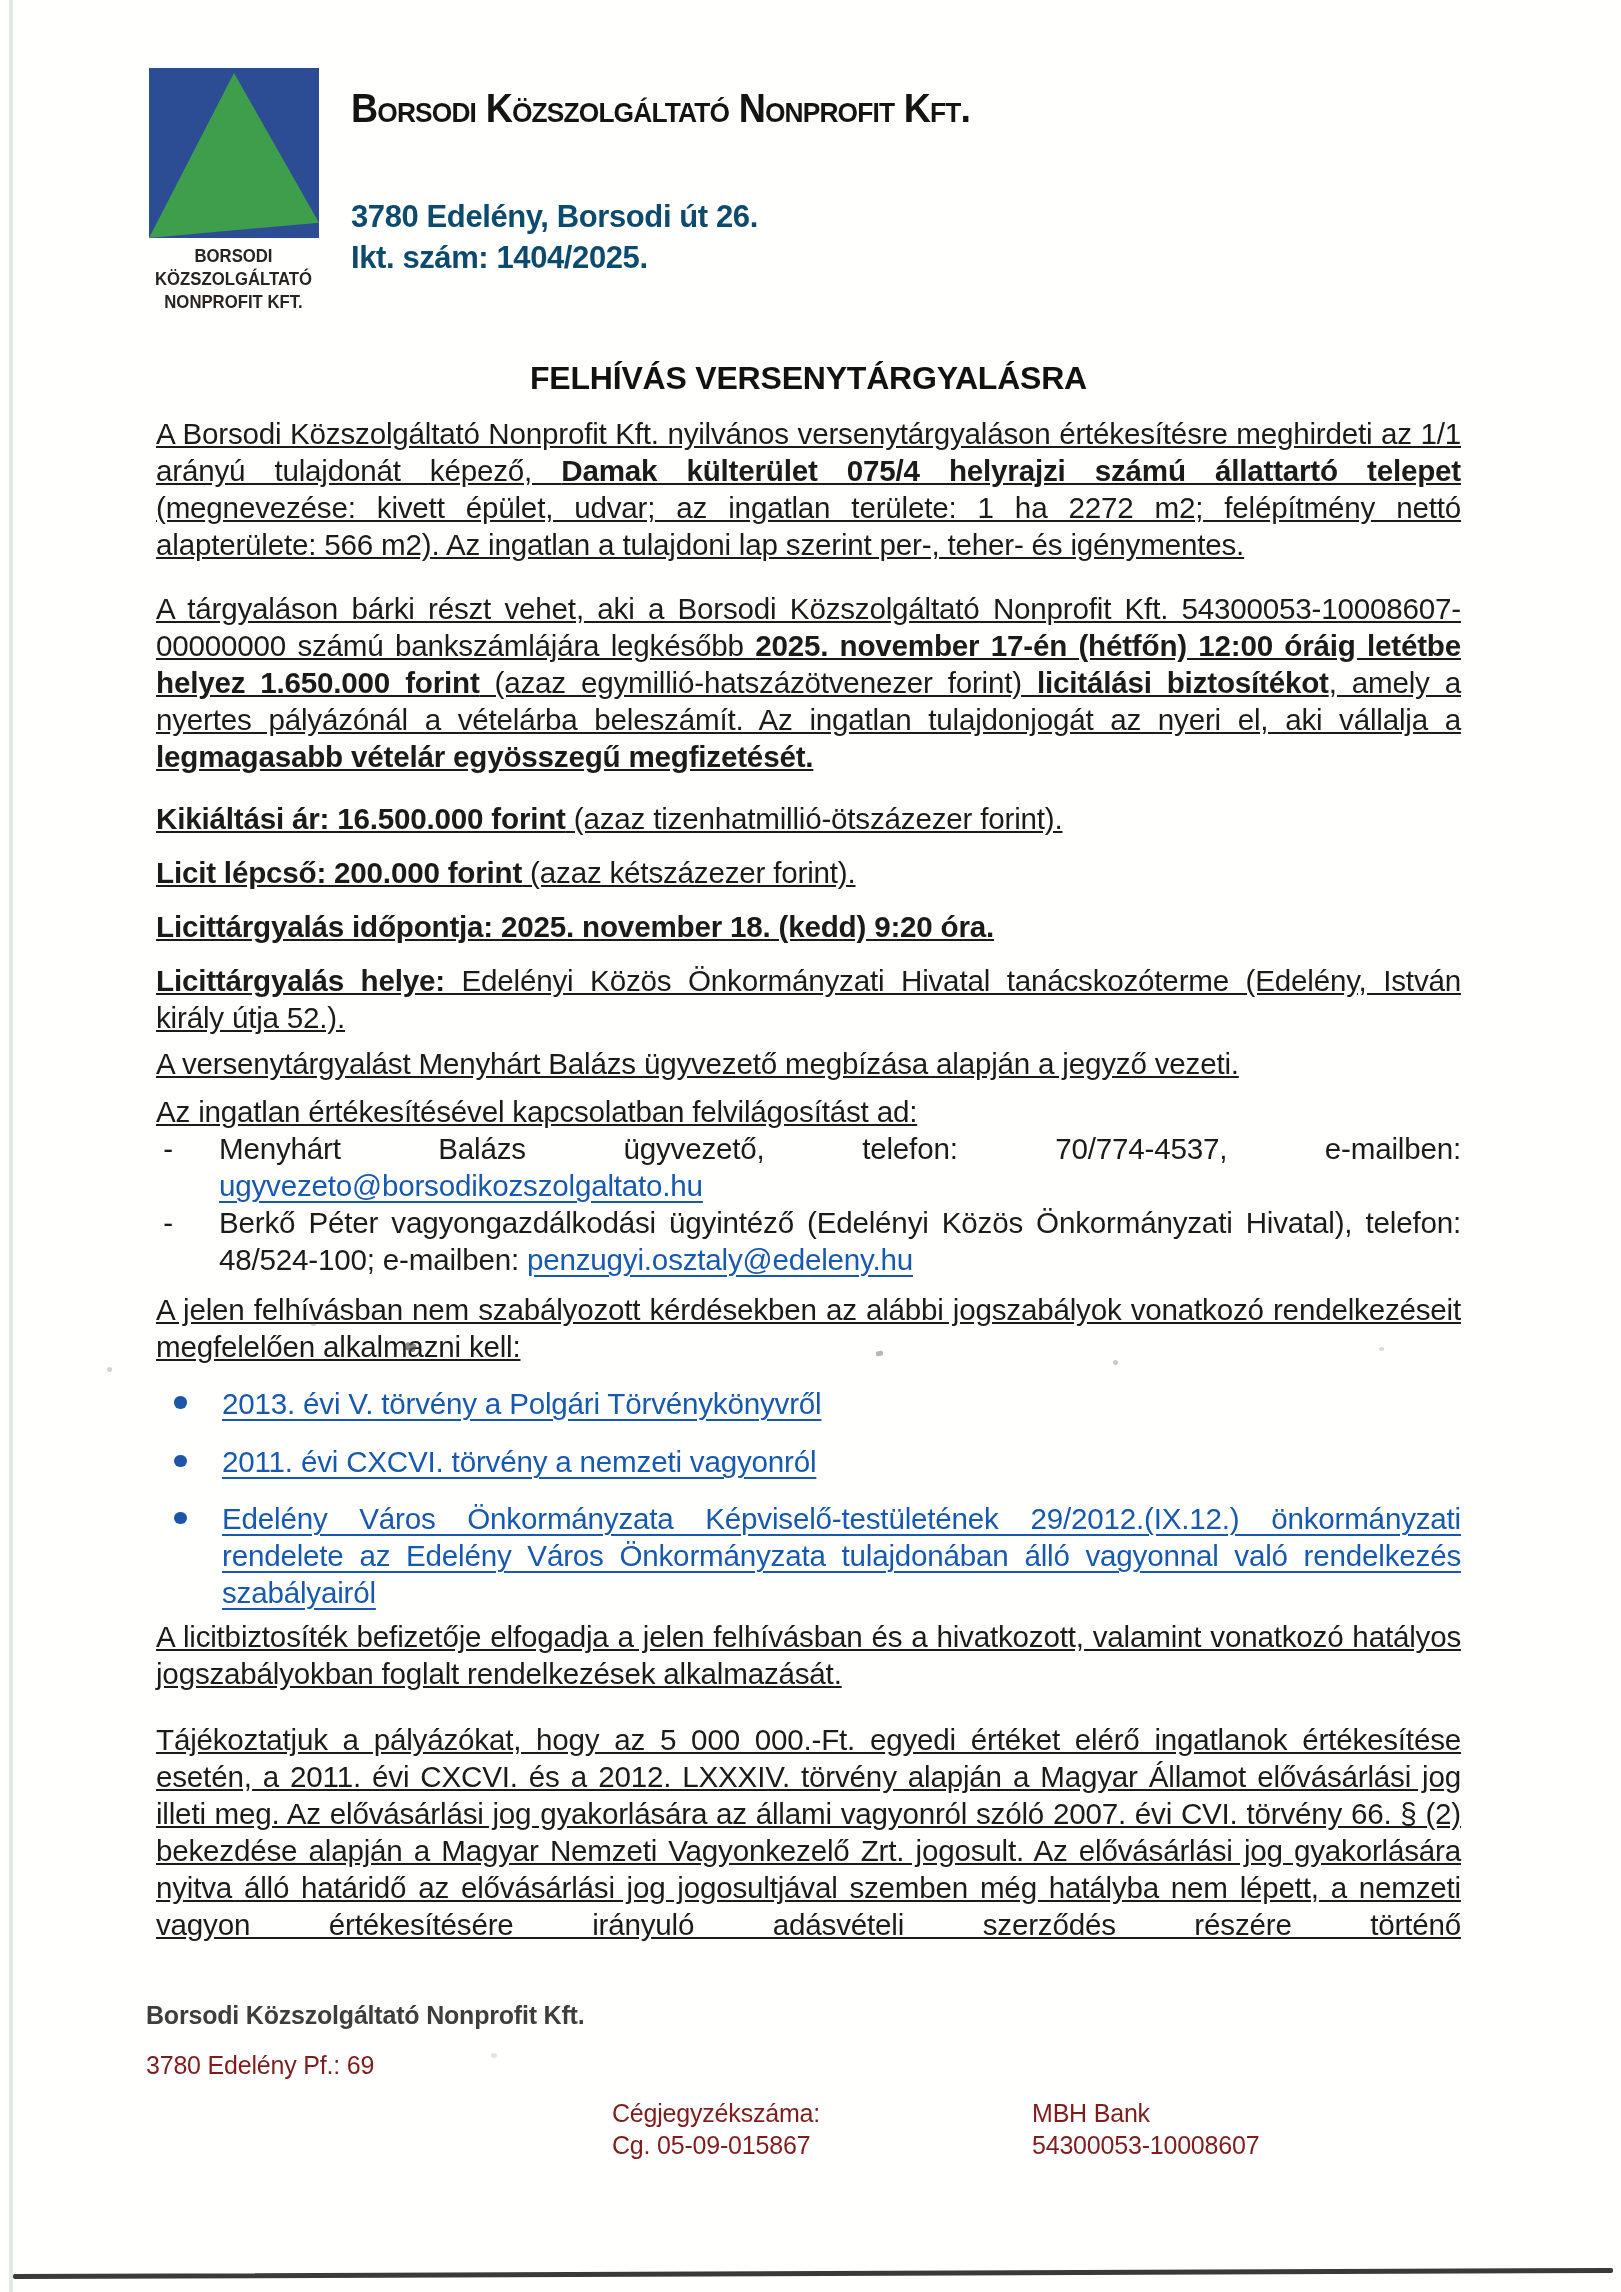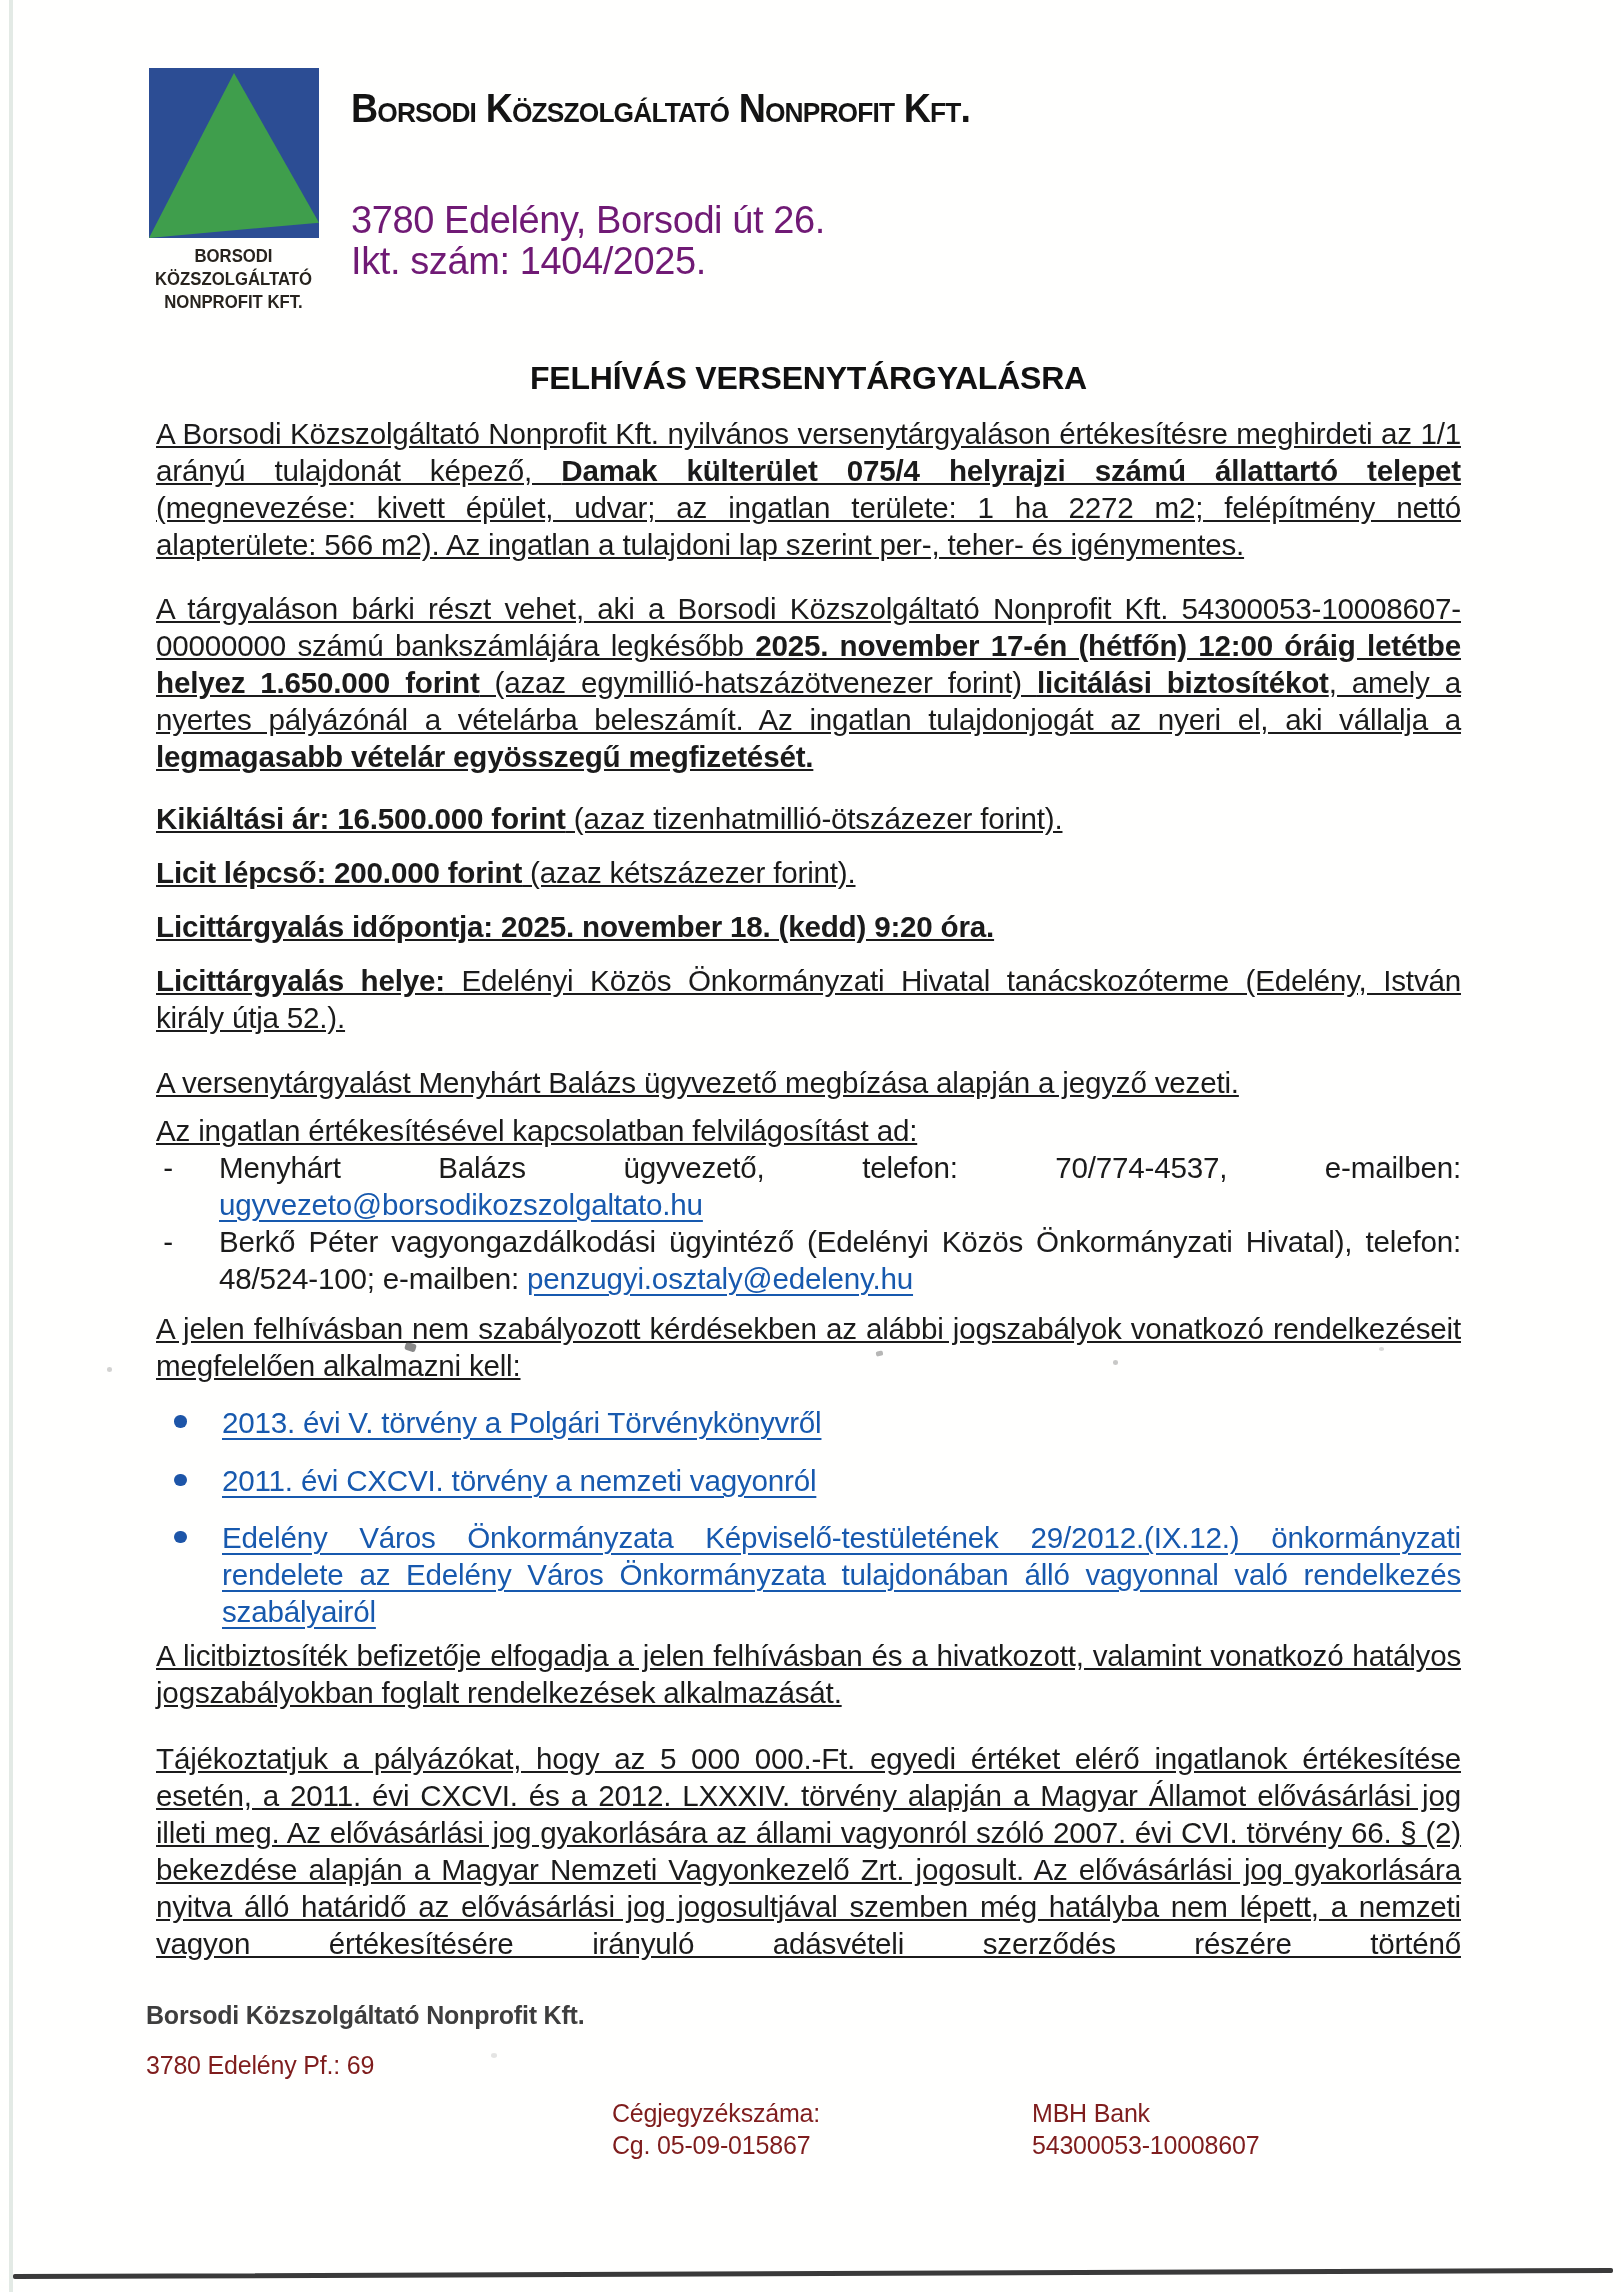--- a/index.html
+++ b/index.html
@@ -5,30 +5,30 @@
   html,body{margin:0;padding:0;}
   body{width:1621px;height:2293px;background:#ffffff;font-family:"Liberation Sans",sans-serif;color:#1b1b1b;position:relative;overflow:hidden;}
   .page{position:absolute;inset:0;background:#fffffe;}
   .scan-edge{position:absolute;left:9px;top:0;width:3.6px;height:2293px;background:#e3eae5;}
   
   .logo-box{position:absolute;left:149px;top:68px;width:170px;height:170px;background:#2c4d94;}
   .logo-tri{position:absolute;inset:0;background:#3f9e4c;clip-path:polygon(50% 3%,0% 100%,100% 91%);}
   .logo-caption{position:absolute;left:107px;top:244px;width:253px;text-align:center;font-weight:700;color:#28241f;font-size:19px;line-height:23px;transform:scaleX(.88);transform-origin:center;letter-spacing:0;}
   .letterhead-text{position:absolute;left:351px;top:86px;}
   .company-name{font-size:40px;font-weight:700;font-variant:small-caps;letter-spacing:-0.9px;transform:scaleX(.94);transform-origin:left;white-space:nowrap;color:#141414;}
-  .lh-line{font-size:38px;font-weight:400;color:#701a75;letter-spacing:-0.4px;}
+  .lh-line{font-size:31px;font-weight:700;color:#0c4a6e;letter-spacing:-0.4px;}
   .lh-addr{position:absolute;left:351px;top:199px;}
   .lh-ikt{position:absolute;left:351px;top:240px;}
   
   .body-col{position:absolute;left:156px;top:360px;width:1305px;font-size:29.6px;line-height:37px;text-align:justify;letter-spacing:-0.2px;color:#1b1b1b;}
   .doc-title{text-align:center;text-align-last:center;font-weight:700;font-size:32px;letter-spacing:-0.2px;margin:0 0 18px 0;color:#121212;}
   p{margin:0;text-decoration:underline;}
   .b{font-weight:700;}
   .mb30{margin-bottom:27px;} .mb28{margin-bottom:25px;} .mb19{margin-bottom:17px;}
-  .mb13{margin-bottom:28px;} .mb12{margin-bottom:10.7px;} .mb15{margin-bottom:13.4px;}
+  .mb13{margin-bottom:9px;} .mb12{margin-bottom:10.7px;} .mb15{margin-bottom:13.4px;}
   .mb22{margin-bottom:19.7px;} .mb24{margin-bottom:21.5px;} .mb8{margin-bottom:7.2px;}
   .mb32{margin-bottom:29px;} .mb0{margin-bottom:0;}
   .stretch{text-align-last:justify;}
   .link{color:#1759ae;text-decoration:underline;text-decoration-thickness:1.8px;text-underline-offset:4.5px;cursor:pointer;}
   .contact-item{position:relative;padding-left:63px;}
   .dash{position:absolute;left:7.2px;top:0;}
   .law-item{position:relative;padding-left:66px;display:block;}
   .dot{position:absolute;left:18px;top:11.6px;width:12.5px;height:12.5px;border-radius:50%;background:#1d55a8;}
   
   .foot{position:absolute;color:#7f1d1d;font-size:25px;line-height:32px;letter-spacing:-0.2px;}

